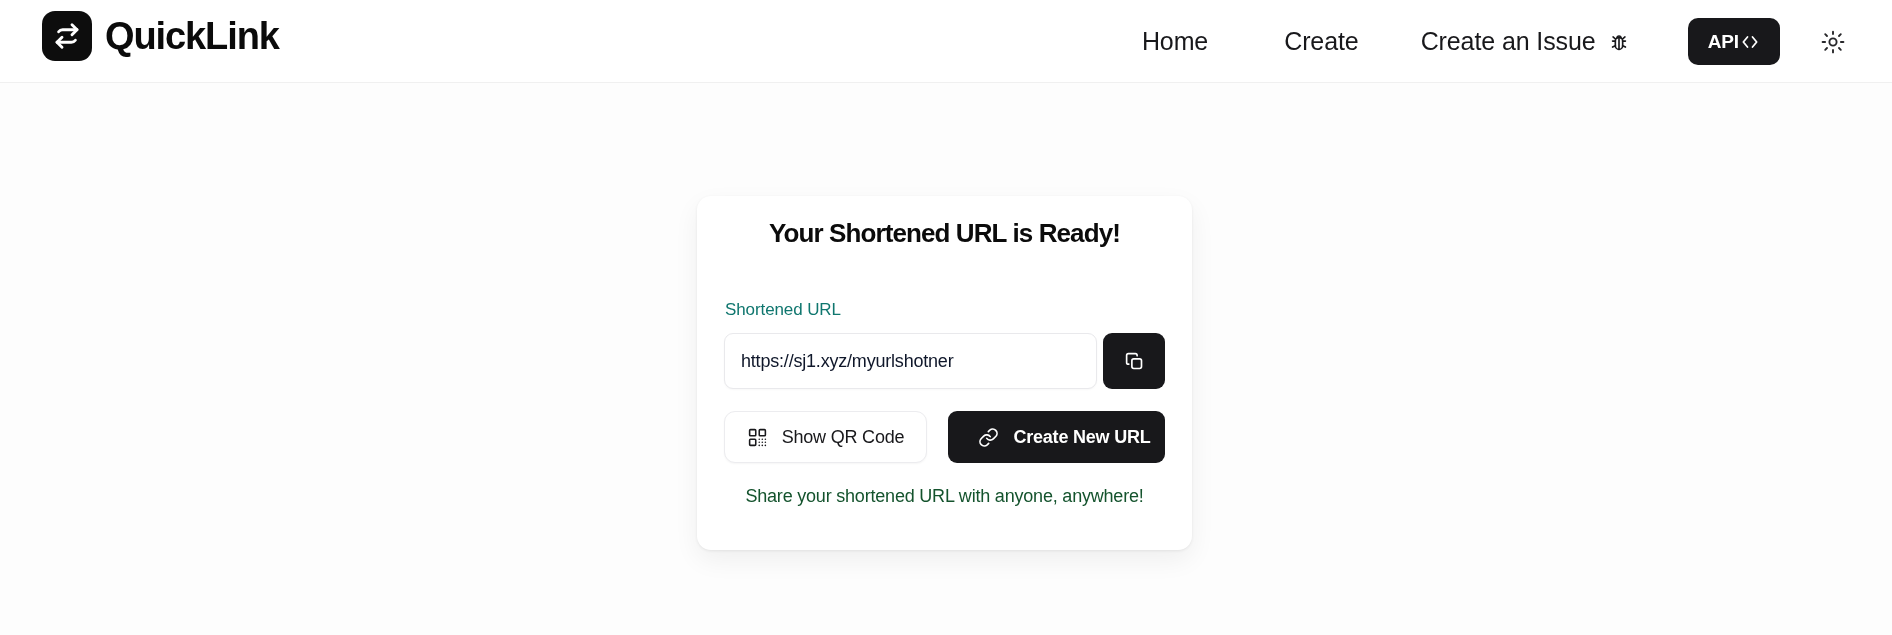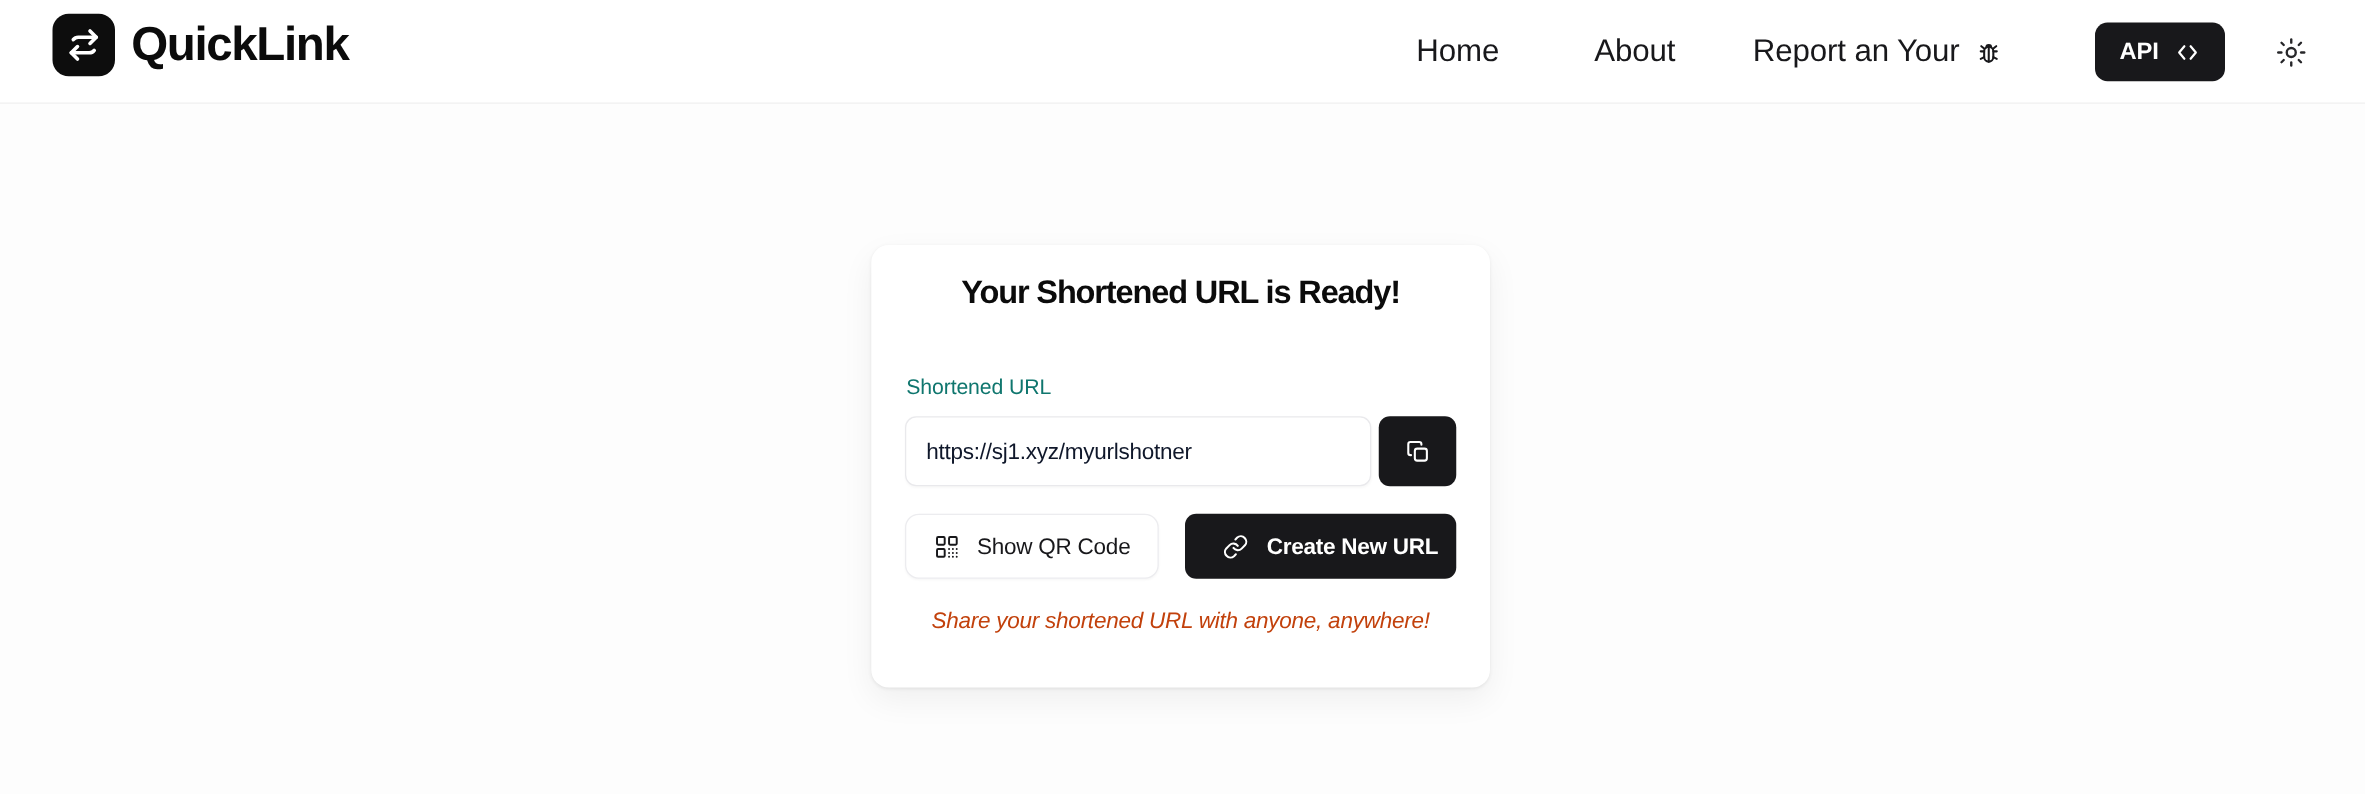--- a/index.html
+++ b/index.html
@@ -99,27 +99,26 @@
 
   .api-btn {
     height: 47px;
     background: #18181b;
     color: #ffffff;
     border: none;
     border-radius: 10px;
     padding: 0 20px;
     display: inline-flex;
     align-items: center;
-    gap: 13px;
+    gap: 1px;
     font-size: 19px;
     font-weight: 600;
     font-family: "Liberation Sans", sans-serif;
     letter-spacing: -0.1px;
     cursor: pointer;
-    margin-left: 16px;
   }
 
   .theme-toggle {
     width: 34px; height: 34px;
     display: inline-flex;
     align-items: center;
     justify-content: center;
     background: transparent;
     border: none;
     cursor: pointer;
@@ -248,23 +247,22 @@
     padding-left: 16px;
   }
 
   .card-footnote {
     position: absolute;
     top: 290px;
     left: 0;
     width: 495px;
     text-align: center;
     font-size: 18px;
-    color: #c2410c;
+    color: #14532d;
     letter-spacing: -0.2px;
-    font-style: italic;
   }
 
   svg { display: block; }
 </style>
 </head>
 <body>
 
 <div id="page">
 
   <header class="header">
@@ -280,25 +278,25 @@
       </span>
       <span class="brand-name">QuickLink</span>
     </div>
 
     <nav class="nav">
 
       <a class="nav-link" href="#">Home</a>
 
       <span class="nav-gap-1"></span>
 
-      <a class="nav-link" href="#">About</a>
+      <a class="nav-link" href="#">Create</a>
 
       <span class="nav-gap-2"></span>
 
-      <a class="nav-link" href="#">Report an Your</a>
+      <a class="nav-link" href="#">Create an Issue</a>
 
       <span class="nav-gap-3"></span>
 
       <span class="bug-icon">
         <svg width="22" height="22" viewBox="0 0 24 24" fill="none" stroke="#18181b" stroke-width="1.8" stroke-linecap="round" stroke-linejoin="round">
           <rect x="8" y="7" width="8" height="13" rx="4"></rect>
           <path d="M14.1 7.5a2.1 2.1 0 1 0-4.2 0"></path>
           <line x1="12" y1="20" x2="12" y2="7.6"></line>
           <line x1="8" y1="11" x2="5" y2="11"></line>
           <line x1="19" y1="11" x2="16" y2="11"></line>

